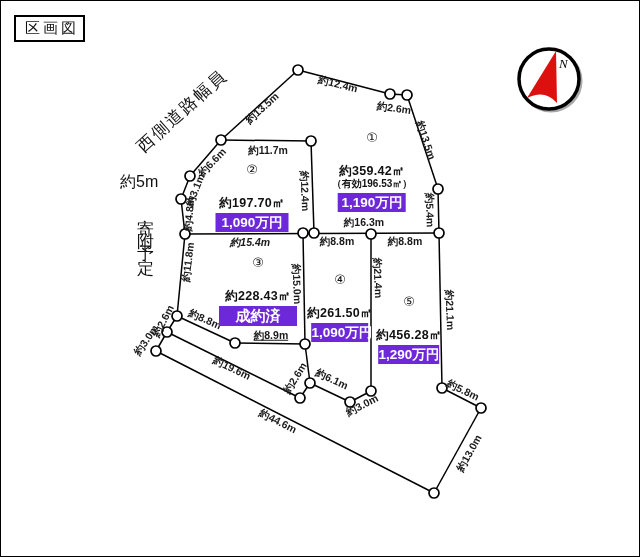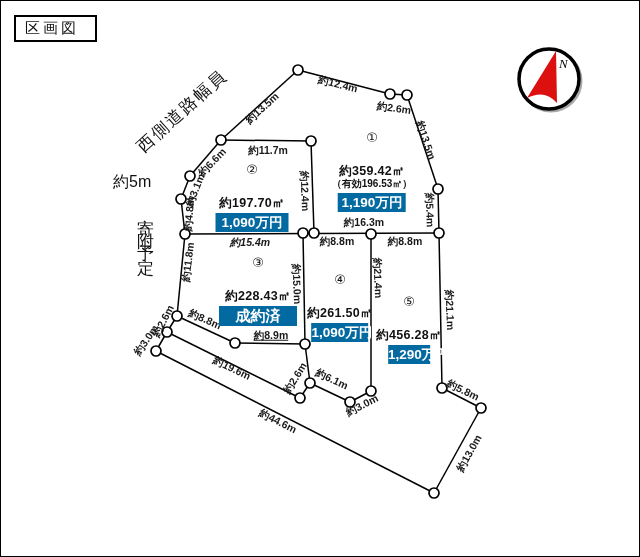--- a/index.html
+++ b/index.html
@@ -4,43 +4,43 @@
 <style>
   html,body{margin:0;padding:0;background:#888;}
   .canvas{
     position:relative;width:640px;height:557px;background:#ffffff;
     border:1px solid #000;box-sizing:border-box;overflow:hidden;
     font-family:"Liberation Sans","DejaVu Sans",sans-serif;color:#111;
   }
   svg.plan{position:absolute;left:0;top:0;}
   .title-box{
     position:absolute;left:13px;top:14px;border:2px solid #000;
-    padding:2px 16px 2px 9px;font-size:15px;letter-spacing:3px;font-weight:500;
+    padding:2px 4px 2px 9px;font-size:15px;letter-spacing:3px;font-weight:500;
   }
   .dim{
     position:absolute;font-size:10.5px;font-weight:600;color:#1a1a1a;
     white-space:nowrap;transform-origin:center;line-height:1;
   }
   .road-label{
     position:absolute;left:181px;top:110px;transform:translate(-50%,-50%) rotate(-42deg);
     font-size:17px;letter-spacing:2px;white-space:nowrap;color:#111;
   }
   .road-width{
-    position:absolute;left:112px;top:171px;font-size:16px;white-space:nowrap;color:#111;
+    position:absolute;left:119px;top:171px;font-size:16px;white-space:nowrap;color:#111;
   }
   .donation{
     position:absolute;left:133px;top:205px;writing-mode:vertical-rl;
     font-size:17px;letter-spacing:13px;white-space:nowrap;color:#111;
   }
   .lot{position:absolute;transform:translateX(-50%);text-align:center;}
   .lot-num{font-size:13px;line-height:14px;}
   .lot-area{font-size:12.5px;font-weight:700;line-height:14px;letter-spacing:.3px;white-space:nowrap;margin-top:19px;}
   .lot-sub{font-size:10px;font-weight:600;line-height:12px;white-space:nowrap;}
   .lot-box{
-    background:#0369a1;color:#fff;font-weight:700;font-size:13.5px;line-height:15px;
+    background:#6d28d9;color:#fff;font-weight:700;font-size:13.5px;line-height:15px;
     padding:2px 0;margin:3px auto 0;white-space:nowrap;
   }
   .lot-box.status{font-size:15px;line-height:16px;}
 </style>
 </head>
 <body>
 
 <div class="canvas">
 
   <svg class="plan" width="640" height="557" viewBox="0 0 640 557">
@@ -164,16 +164,16 @@
         <div class="lot-box status" style="width: 78px;">成約済</div>
       </div>
       <div class="lot" style="left: 339px; top: 272px;">
         <div class="lot-num">④</div>
         <div class="lot-area">約261.50㎡</div>
         <div class="lot-box" style="width: 57px;">1,090万円</div>
       </div>
       <div class="lot" style="left: 408px; top: 294px;">
         <div class="lot-num">⑤</div>
         <div class="lot-area">約456.28㎡</div>
-        <div class="lot-box" style="width: 42px;">1,290万円</div>
+        <div class="lot-box" style="width: 61px;">1,290万円</div>
       </div>
     </div>
 </div>
 
 </body></html>

